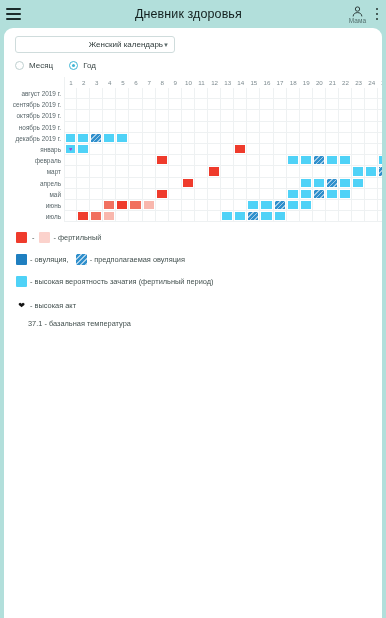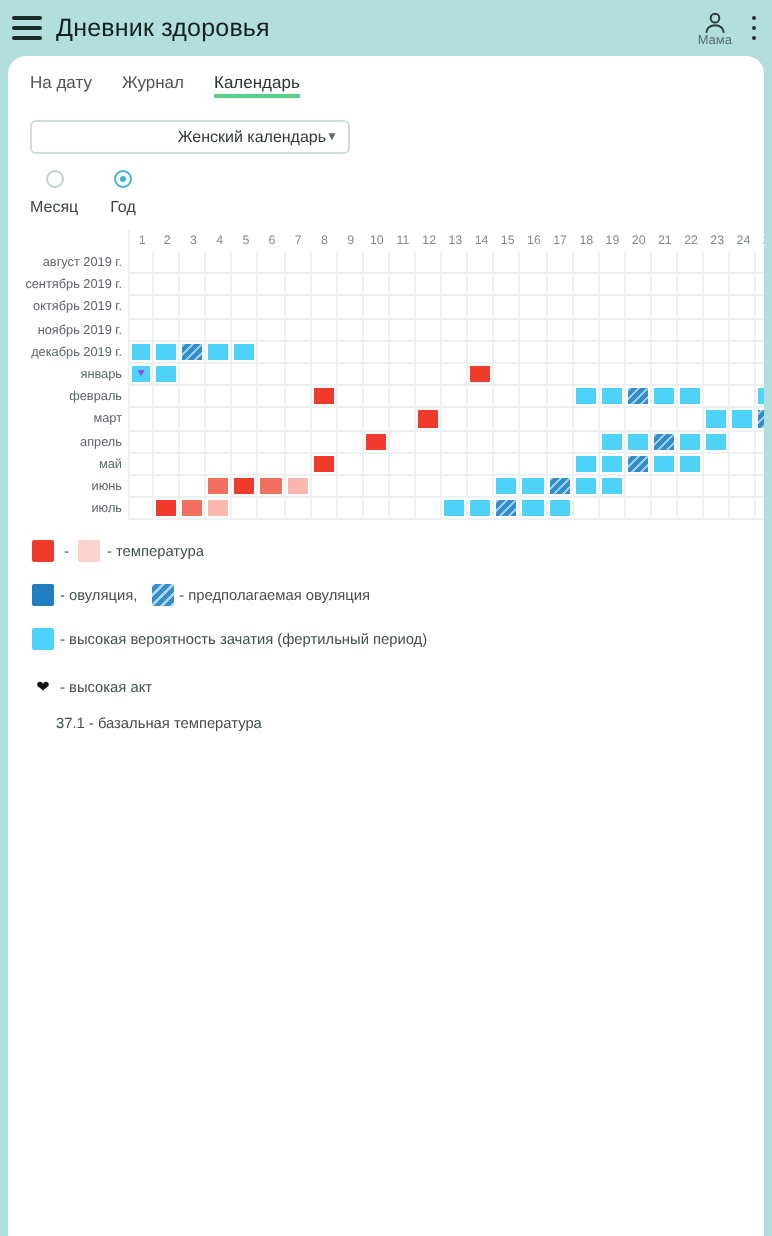--- a/index.html
+++ b/index.html
@@ -15,20 +15,21 @@
   }
 
   
   .appbar {
     height: 28px;
     background: #b2dfdb;
     display: flex;
     align-items: center;
     padding: 0 7px 0 6px;
     box-sizing: border-box;
+    text-align: center;
   }
   .hamburger {
     width: 15px;
     height: 12px;
     display: flex;
     flex-direction: column;
     justify-content: space-between;
     margin-right: 7px;
     flex: 0 0 auto;
   }
@@ -145,21 +146,20 @@
   .radios {
     display: flex;
     align-items: center;
     gap: 16px;
     margin-top: 8px;
   }
   .radio {
     display: flex;
     align-items: center;
     gap: 5px;
-    flex-direction: column;
   }
   .radio .dot {
     width: 9px;
     height: 9px;
     border-radius: 50%;
     border: 1px solid #bfd0d0;
     box-sizing: border-box;
     position: relative;
     background: #fff;
   }
@@ -313,25 +313,20 @@
   </div>
   <div class="kebab">
     <i></i>
       <i></i>
       <i></i>
   </div>
 </div>
 
 <div class="card">
 
-  <div class="tabs">
-    <div class="tab">На дату</div>
-    <div class="tab">Журнал</div>
-    <div class="tab active">Календарь</div>
-  </div>
 
   <div class="controls">
     <div class="select">
       <div class="select-value">Женский календарь</div>
       <div class="caret">▼</div>
     </div>
     <div class="radios">
       <div class="radio">
         <span class="dot"></span>
         <span class="txt">Месяц</span>
@@ -737,21 +732,21 @@
         </div>
       </div>
     </div>
 
   <div class="legend">
 
     <div class="legend-row">
       <span class="sw sw-menstr"></span>
       <span class="lg-dash">-</span>
       <span class="sw sw-menstr-lite"></span>
-      <span class="lg-txt">- температура</span>
+      <span class="lg-txt">- фертильный</span>
     </div>
 
 
     <div class="legend-row">
       <span class="sw sw-ovul"></span>
       <span class="lg-txt">- овуляция,</span>
       <span class="sw sw-ovul-pred" style="margin-left:4px"></span>
       <span class="lg-txt">- предполагаемая овуляция</span>
     </div>
 

